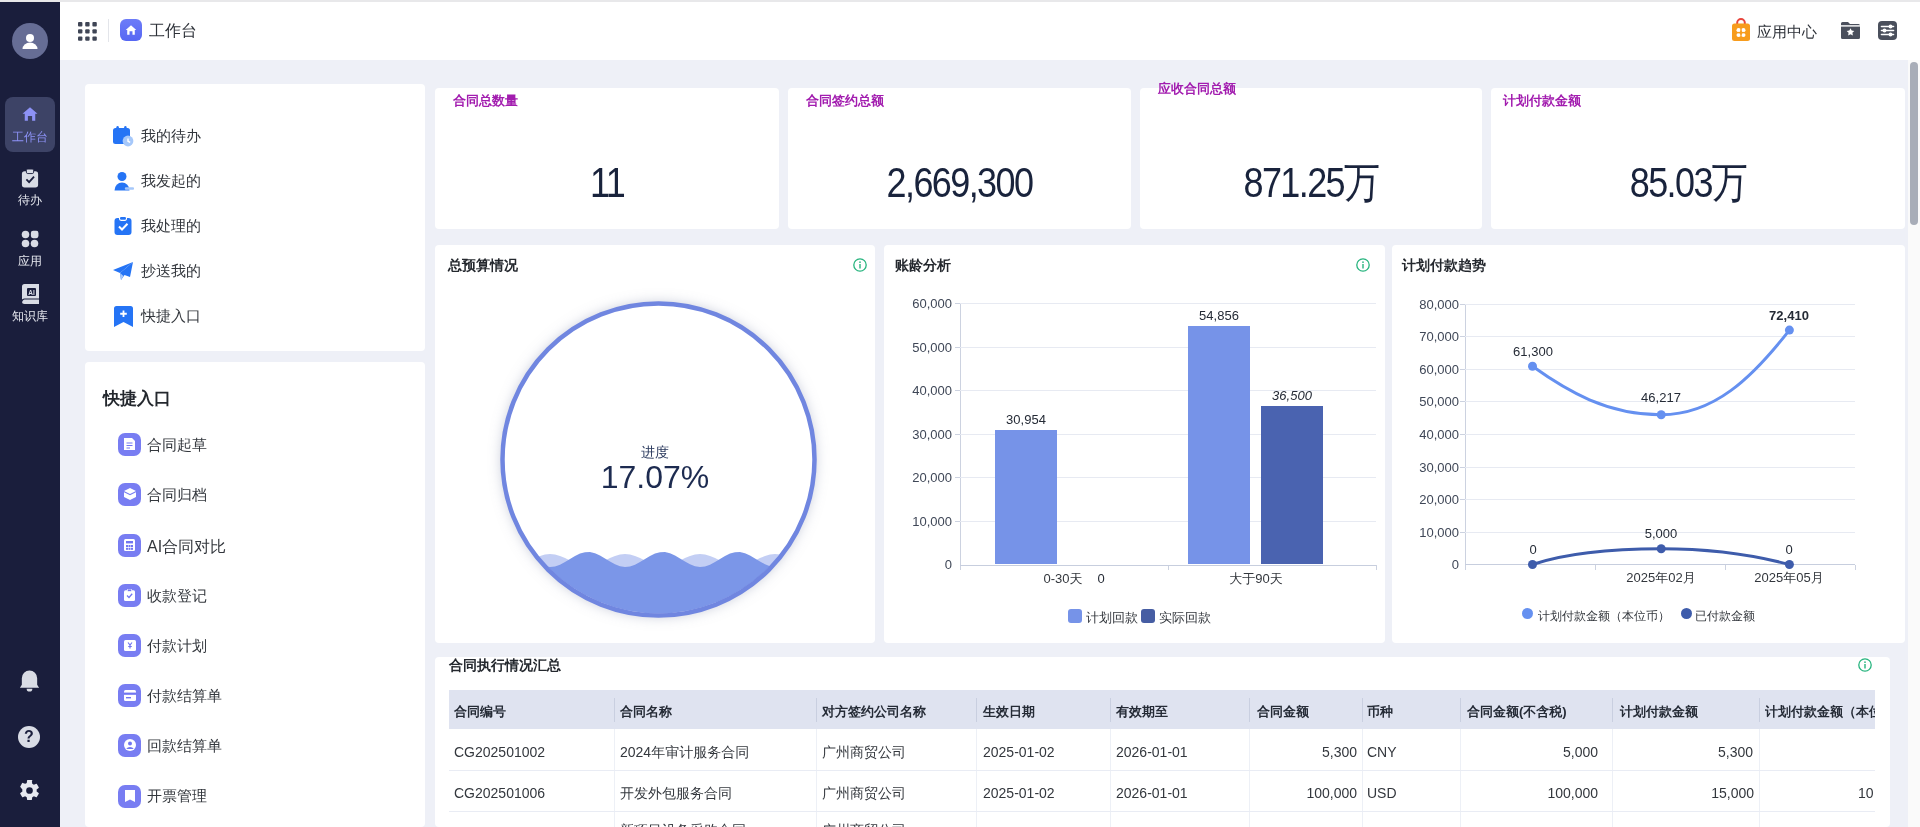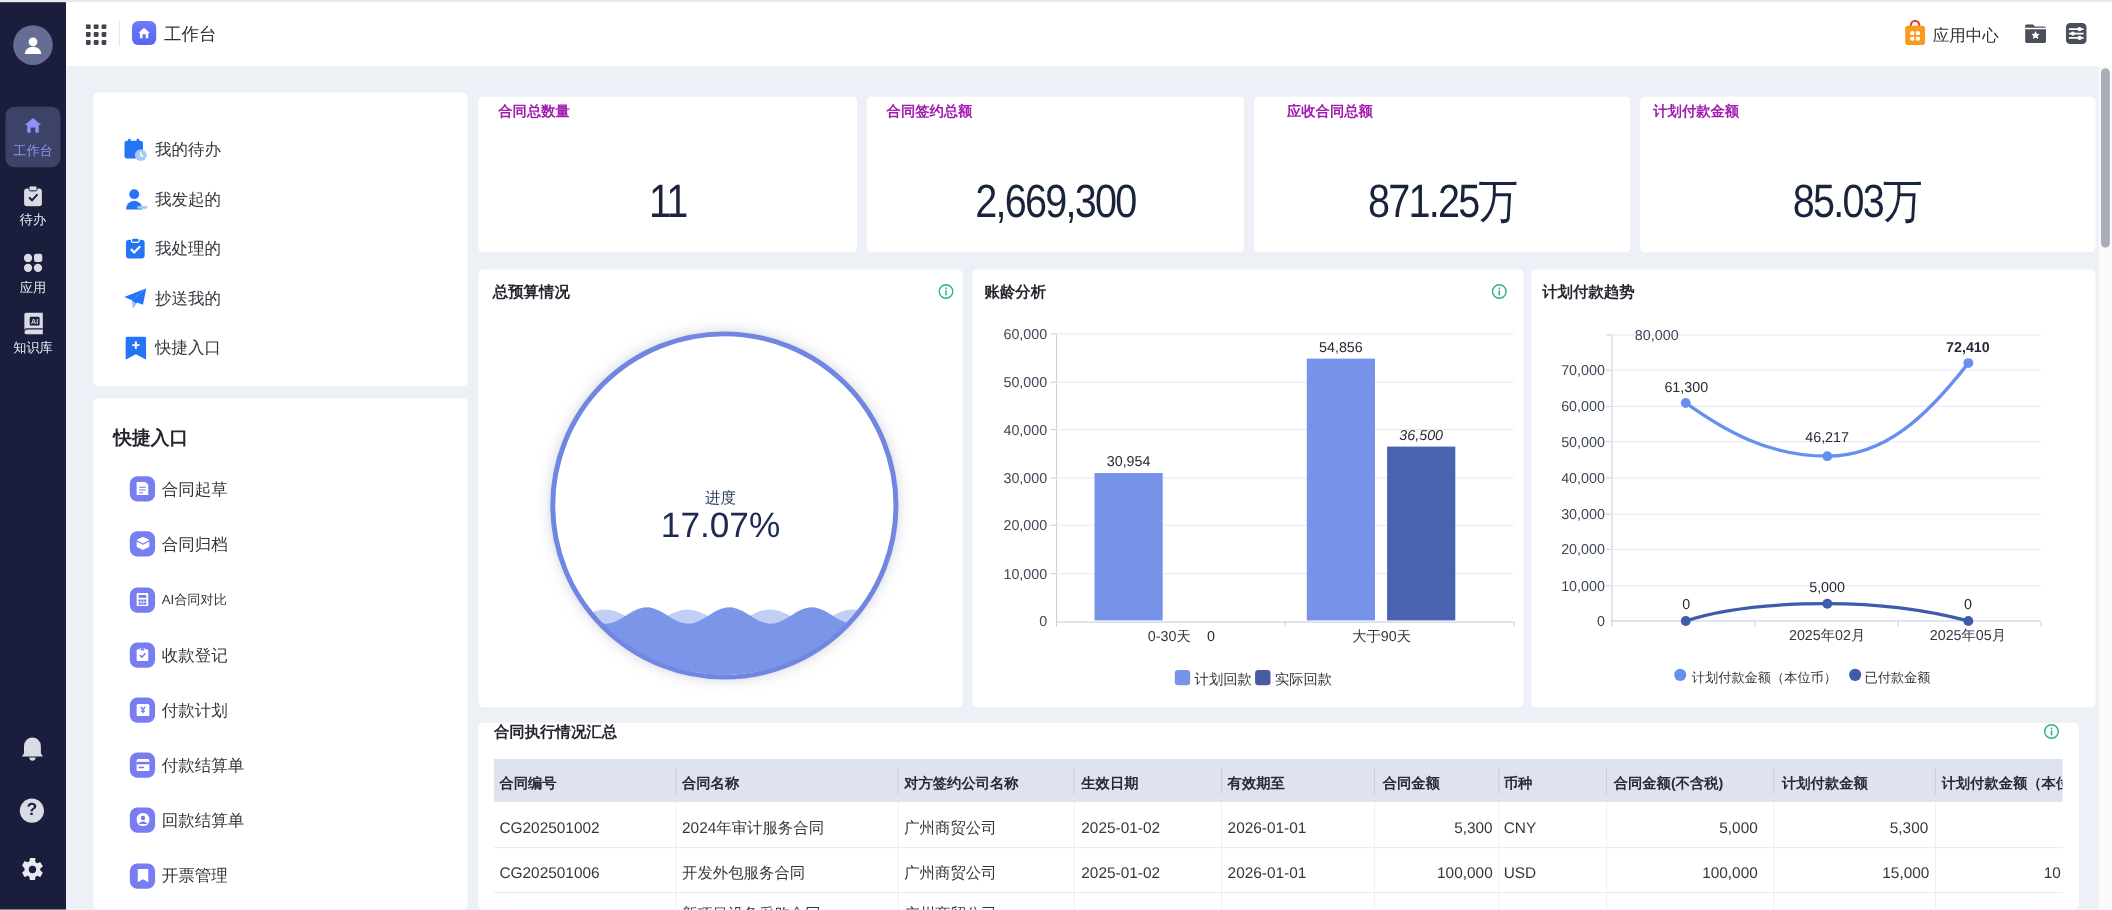--- a/index.html
+++ b/index.html
@@ -165,21 +165,21 @@
 <svg class="abs" style="left:114px;top:306px;" width="19" height="21" viewBox="0 0 19 21">
   <path d="M2.5 0 H16.5 A2.5 2.5 0 0 1 19 2.5 V21 L9.5 16 L0 21 V2.5 A2.5 2.5 0 0 1 2.5 0 Z" fill="#2574f5"></path>
   <path d="M9.5 4.5 V11 M6.2 7.75 H12.8" stroke="#fff" stroke-width="1.8"></path>
 </svg>
 
 <div class="card" id="panel2" style="left:85px;top:362px;width:340px;height:465px;"></div>
 <div class="abs" style="left:103px;top:387px;font-size:17px;font-weight:bold;color:#24282e;">快捷入口</div>
 
 <div class="abs" style="left:147px;top:436px;font-size:15px;color:#33373d;">合同起草</div>
 <div class="abs" style="left:147px;top:486px;font-size:15px;color:#33373d;">合同归档</div>
-<div class="abs" style="left:147px;top:537px;font-size:12px;color:#33373d;">AI合同对比</div>
+<div class="abs" style="left:147px;top:537px;font-size:16px;color:#33373d;">AI合同对比</div>
 <div class="abs" style="left:147px;top:587px;font-size:15px;color:#33373d;">收款登记</div>
 <div class="abs" style="left:147px;top:637px;font-size:15px;color:#33373d;">付款计划</div>
 <div class="abs" style="left:147px;top:687px;font-size:15px;color:#33373d;text-align:center;">付款结算单</div>
 <div class="abs" style="left:147px;top:737px;font-size:15px;color:#33373d;">回款结算单</div>
 <div class="abs" style="left:147px;top:787px;font-size:15px;color:#33373d;">开票管理</div>
 
 <div class="qi" style="top:432.5px;">
     <svg width="11" height="12" viewBox="0 0 11 12">
       <path d="M0 0 H8 L11 3 V12 H0 Z" fill="#fff"></path>
       <path d="M2.5 5 H8.5 M2.5 7.5 H8.5 M2.5 10 H6" stroke="#7176f1" stroke-width="1"></path>
@@ -238,21 +238,21 @@
       <path d="M0 0 H10 V12 L5 9.4 L0 12 Z" fill="#fff"></path>
     </svg>
   </div>
 
 <div class="card" style="left:435px;top:88px;width:344px;height:141px;"></div>
 <div class="card" style="left:788px;top:88px;width:343px;height:141px;"></div>
 <div class="card" style="left:1140px;top:88px;width:342px;height:141px;"></div>
 <div class="card" style="left:1491px;top:88px;width:414px;height:141px;"></div>
 <div class="ct abs" style="left:453px;top:92px;">合同总数量</div>
 <div class="ct abs" style="left:806px;top:92px;">合同签约总额</div>
-<div class="ct abs" style="left:1158px;top:92px;margin-left:12px;">应收合同总额</div>
+<div class="ct abs" style="left:1158px;top:80px;">应收合同总额</div>
 <div class="ct abs" style="left:1503px;top:92px;">计划付款金额</div>
 <div class="num" style="left:435px;top:165px;width:344px;">11</div>
 <div class="num" style="left:788px;top:165px;width:343px;">2,669,300</div>
 <div class="num" style="left:1140px;top:165px;width:342px;">871.25万</div>
 <div class="num" style="left:1481px;top:165px;width:414px;">85.03万</div>
 
 <div class="card" id="gaugecard" style="left:435px;top:245px;width:440px;height:398px;"></div>
 <div class="abs" style="left:448px;top:257px;font-size:14px;font-weight:bold;color:#24282e;">总预算情况</div>
 <svg class="abs" style="left:853px;top:258px;" width="14" height="14" viewBox="0 0 14 14">
     <circle cx="7" cy="7" r="6.2" fill="none" stroke="#27b47e" stroke-width="1.3"></circle>
@@ -344,21 +344,21 @@
 <div class="grid" style="left:1465px;top:304px;width:390px;"></div>
 <div class="grid" style="left:1465px;top:336px;width:390px;"></div>
 <div class="grid" style="left:1465px;top:369px;width:390px;"></div>
 <div class="grid" style="left:1465px;top:401px;width:390px;"></div>
 <div class="grid" style="left:1465px;top:434px;width:390px;"></div>
 <div class="grid" style="left:1465px;top:467px;width:390px;"></div>
 <div class="grid" style="left:1465px;top:499px;width:390px;"></div>
 <div class="grid" style="left:1465px;top:532px;width:390px;"></div>
 <div class="abs" style="left:1465px;top:564px;width:390px;height:1px;background:#c7cede;"></div>
 
-<div class="ylab" style="left:1466px;top:297px;">80,000</div>
+<div class="ylab" style="left:1399px;top:297px;">80,000</div>
 <div class="ylab" style="left:1399px;top:329px;">70,000</div>
 <div class="ylab" style="left:1399px;top:362px;">60,000</div>
 <div class="ylab" style="left:1399px;top:394px;">50,000</div>
 <div class="ylab" style="left:1399px;top:427px;">40,000</div>
 <div class="ylab" style="left:1399px;top:460px;">30,000</div>
 <div class="ylab" style="left:1399px;top:492px;">20,000</div>
 <div class="ylab" style="left:1399px;top:525px;">10,000</div>
 <div class="ylab" style="left:1399px;top:557px;">0</div>
 
 <svg class="abs" style="left:1392px;top:245px;" width="513" height="398" viewBox="0 0 513 398">

